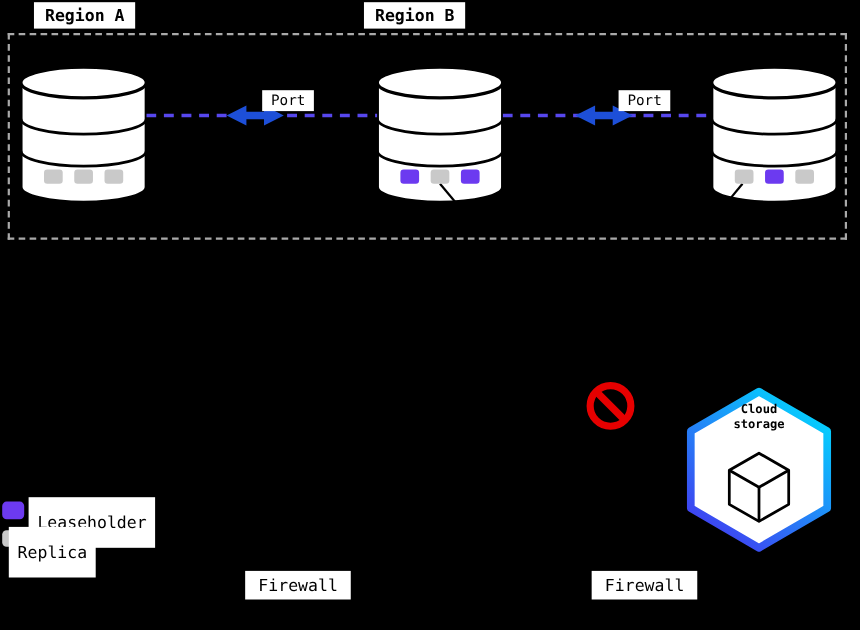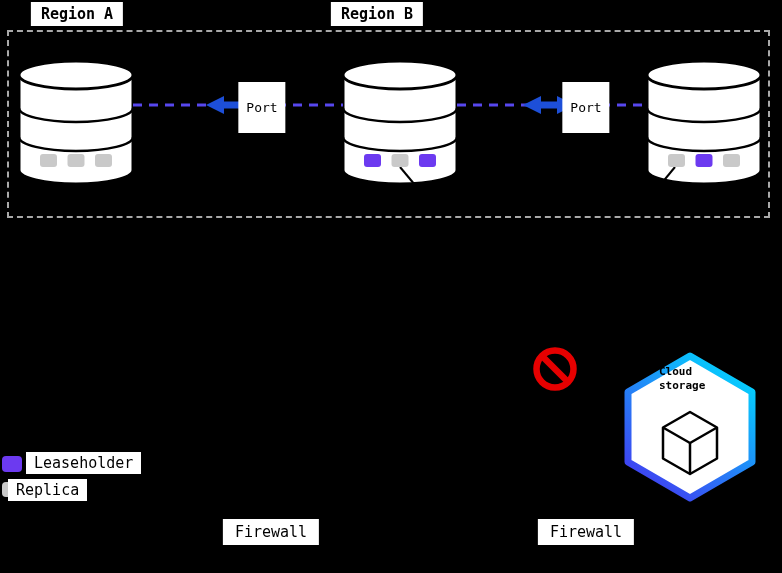--- a/index.html
+++ b/index.html
@@ -18,36 +18,37 @@
     border: 2px dashed #a9a9a9;
   }
   .chip {
     position: absolute;
     background: #fff;
     color: #000;
     white-space: nowrap;
     transform: translateX(-50%);
   }
   .region-chip { top: 2px; font-size: 15px; font-weight: bold; padding: 3px 10px; }
-  .port-chip   { top: 82px; font-size: 13px; padding: 18px 8px; text-align: center; }
+  .port-chip   { top: 82px; font-size: 13px; padding: 2px 8px; text-align: center; }
   .firewall-chip { top: 519px; font-size: 15px; padding: 4px 12px; margin-left: 36px; }
   .cylinder { position: absolute; top: 58px; width: 120px; height: 132px; }
   .connector { position: absolute; top: 94px; height: 22px; }
   .legend-swatch { position: absolute; border-radius: 4px; }
   .legend-chip {
     position: absolute;
     background: #fff; color: #000;
-    font-size: 15px; padding: 2px 8px;
+    font-size: 15px; padding: 14px 8px;
     white-space: nowrap;
   }
   .cloud-label {
     position: absolute;
     left: 690px; top: 365px;
     width: 62px;
     transform: translateX(-50%);
+    text-align: center;
     color: #000;
     font-size: 11px;
     font-weight: bold;
     line-height: 1.3;
   }
   .abs { position: absolute; }
 </style>
 </head>
 <body>
 

